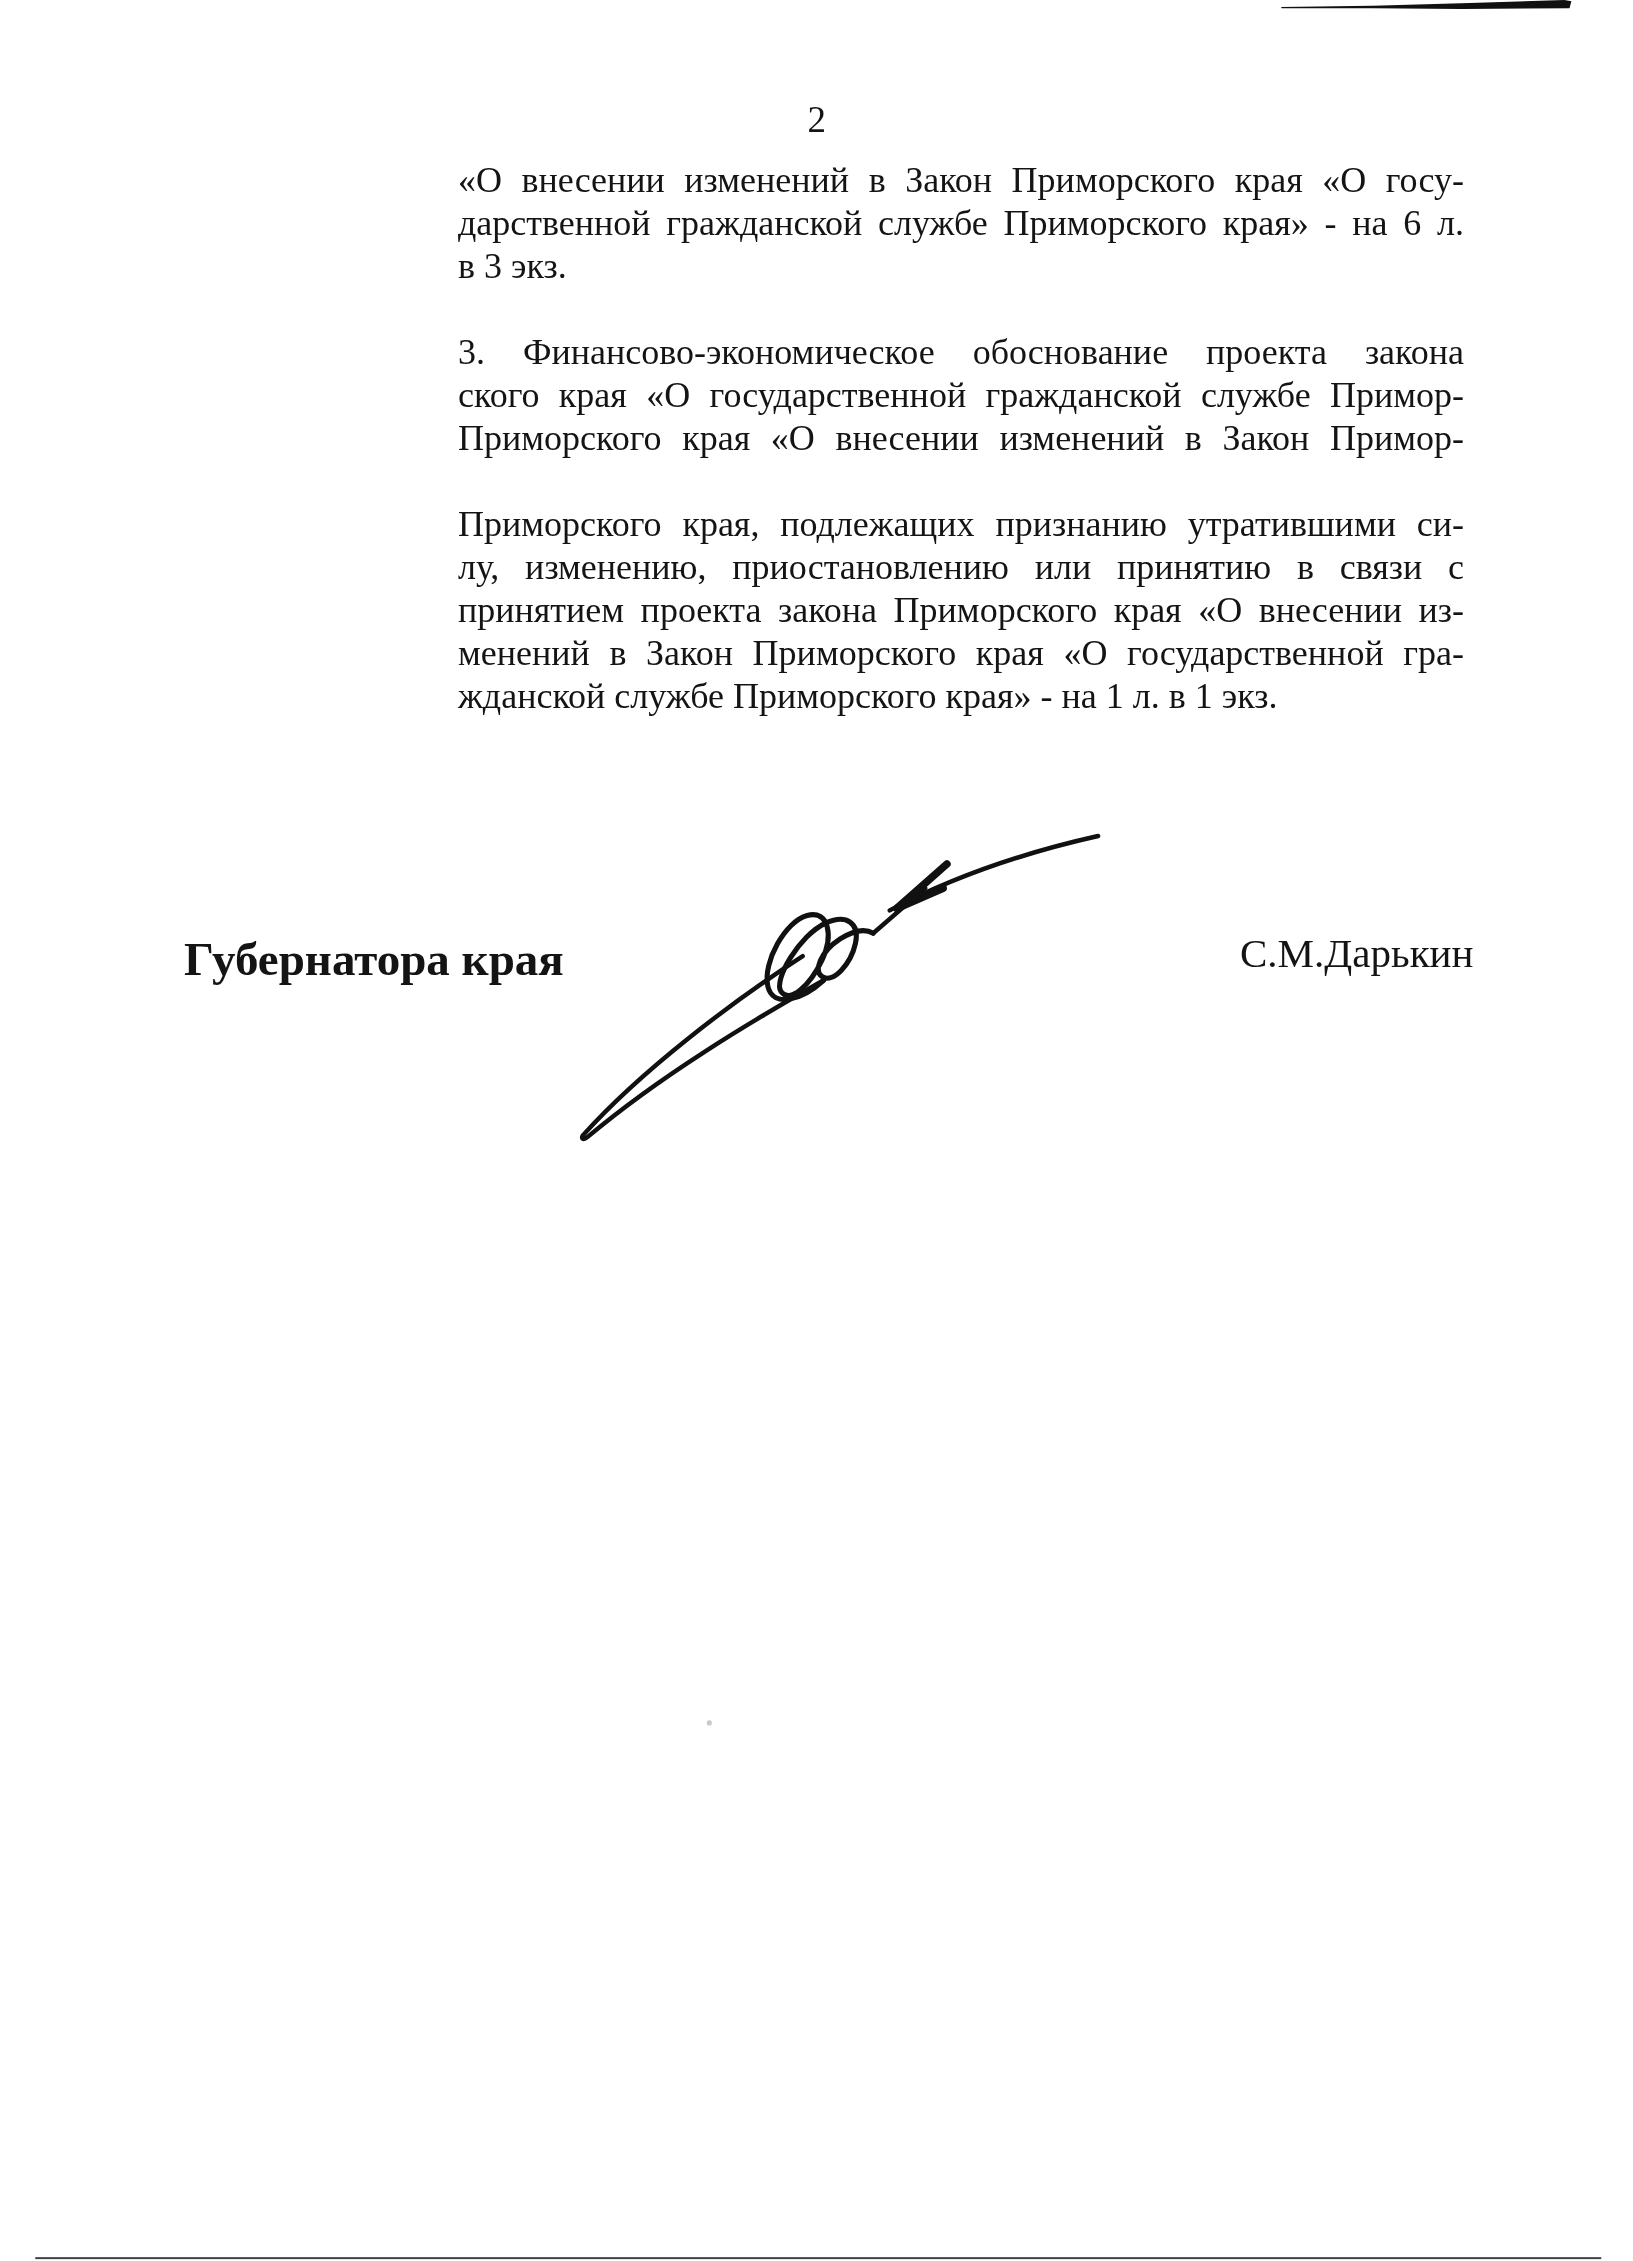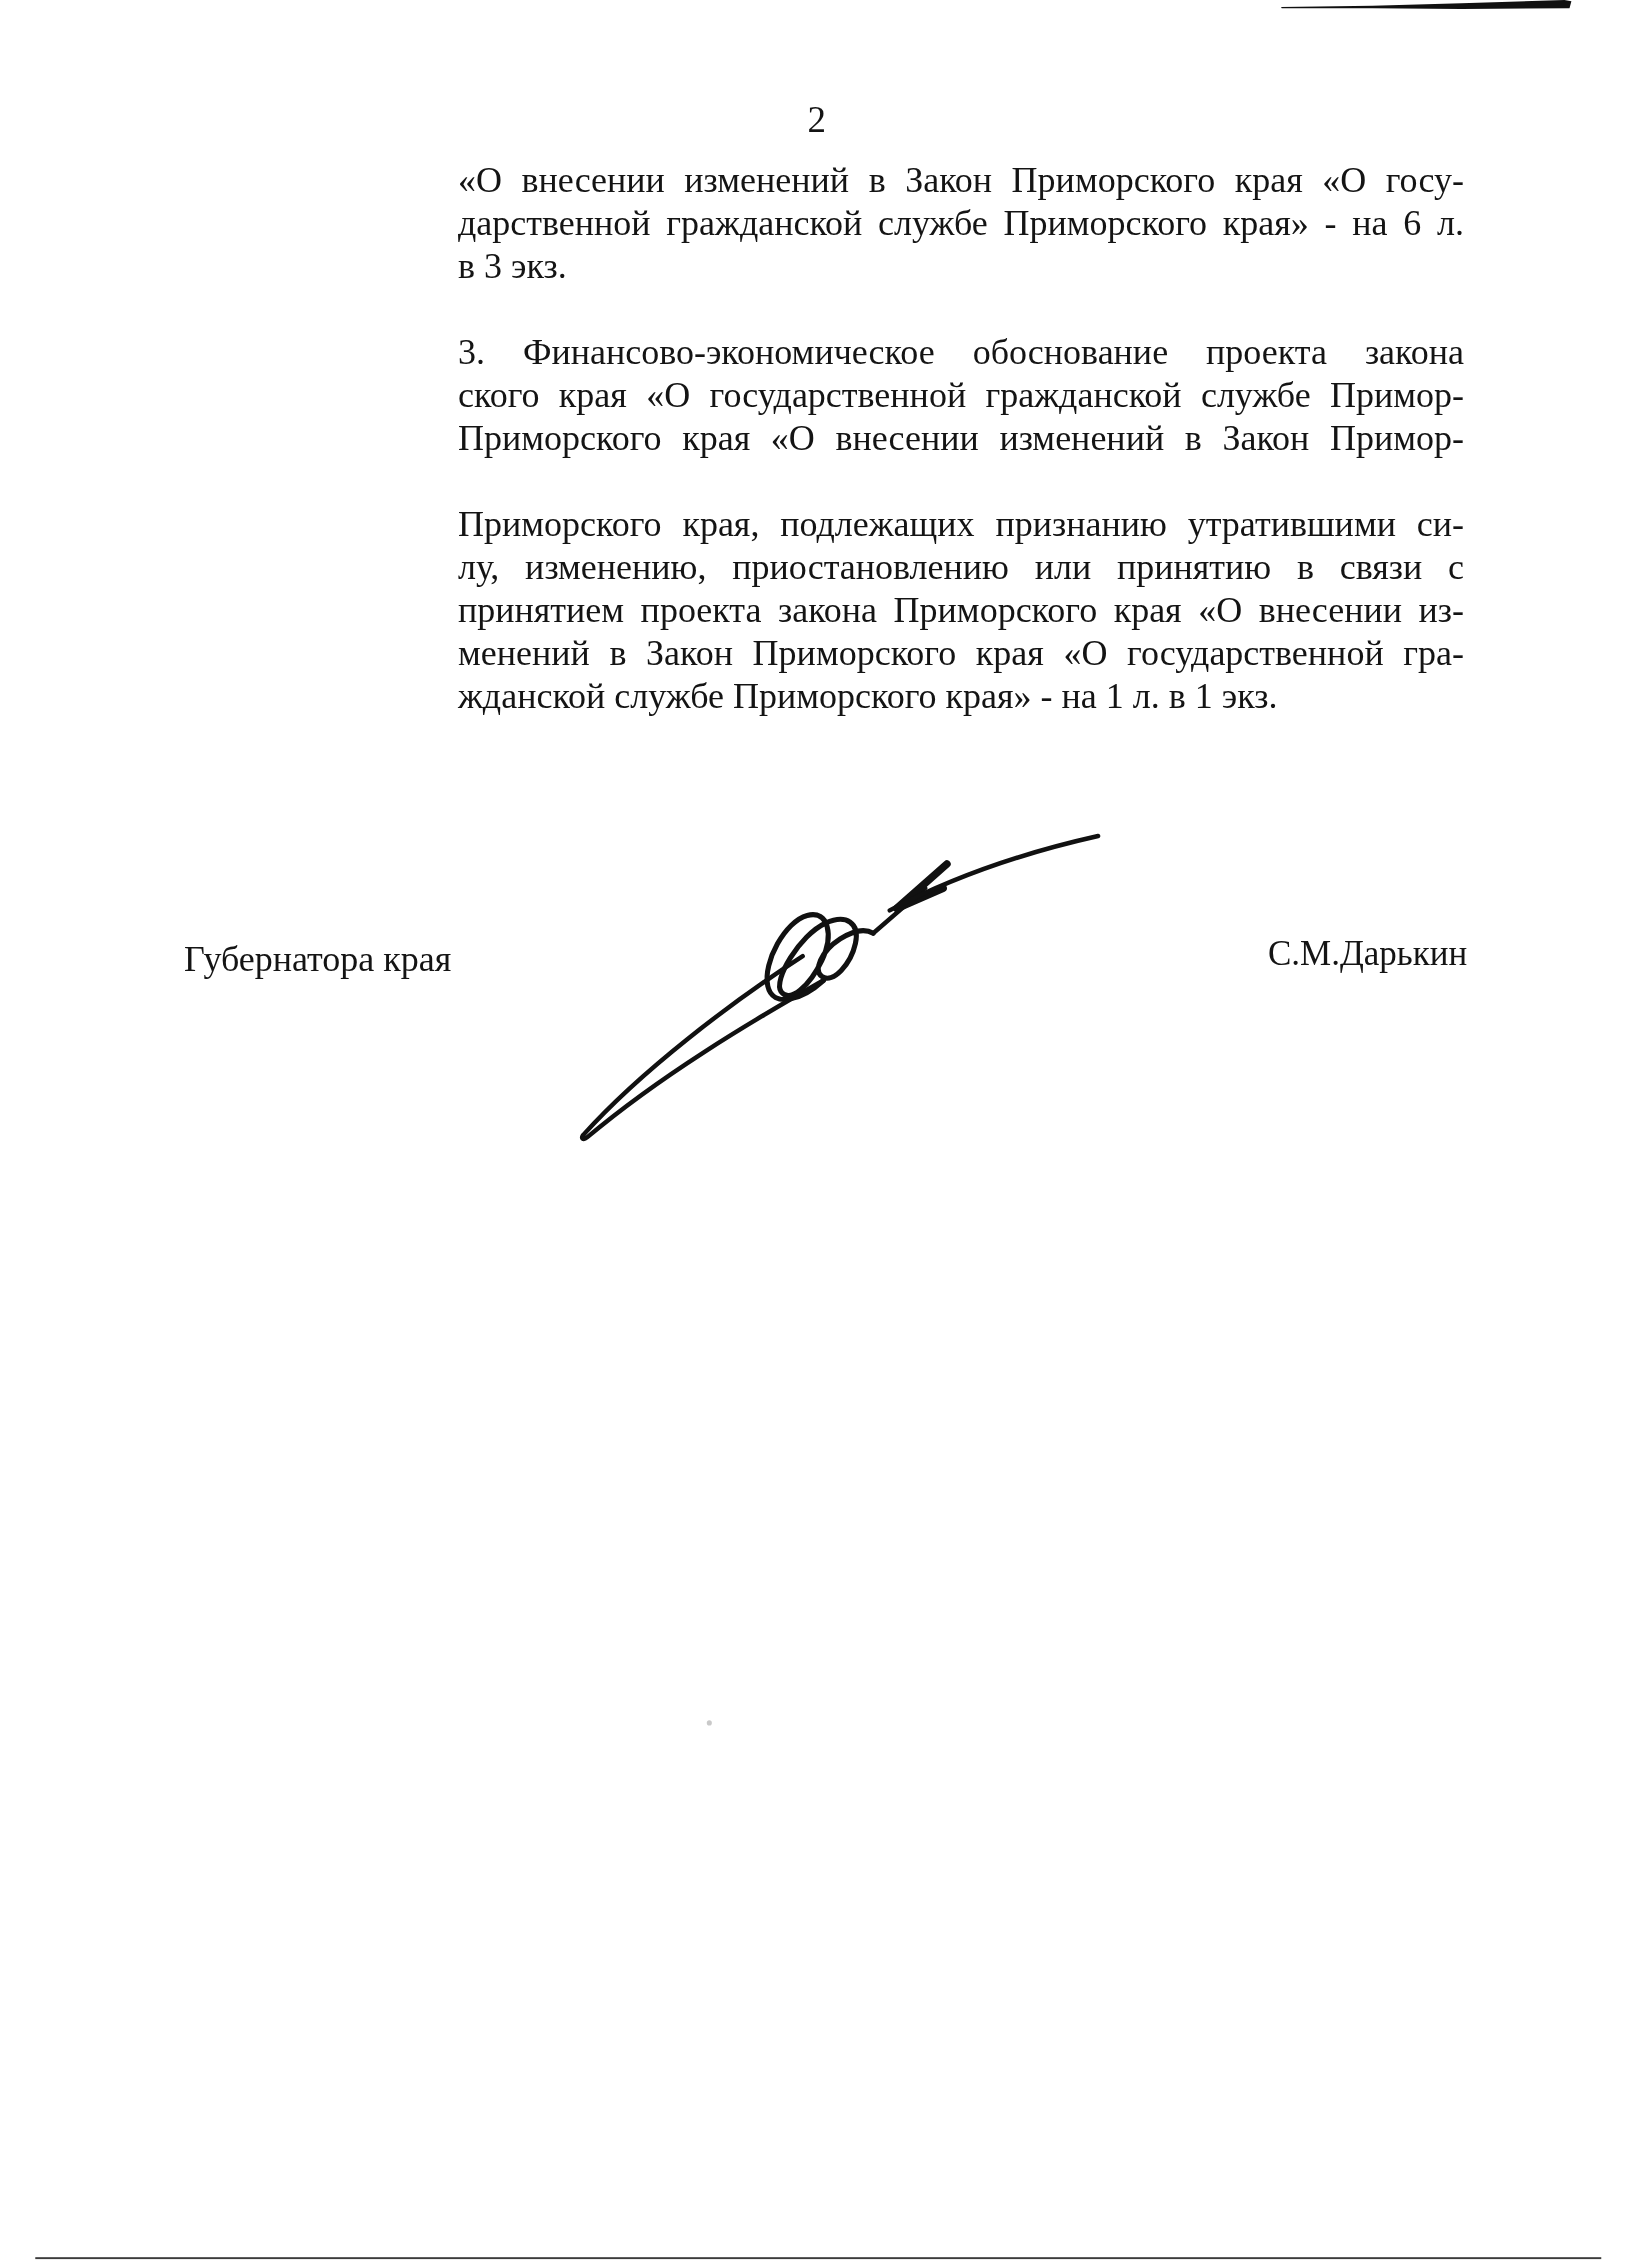--- a/index.html
+++ b/index.html
@@ -47,29 +47,30 @@
     white-space: normal;
     height: 43px;
   }
   .line.last {
     text-align-last: left;
   }
   .sig-row-label {
     position: absolute;
     left: 184px;
     top: 939px;
-    font-size: 36px;
+    font-size: 47px;
     line-height: 41px;
     white-space: nowrap;
+    font-weight: bold;
   }
   .sig-row-name {
     position: absolute;
-    left: 1268px;
+    left: 1240px;
     top: 933px;
-    font-size: 35px;
+    font-size: 41px;
     line-height: 41px;
     white-space: nowrap;
   }
   .overlay-svg {
     position: absolute;
     inset: 0;
     width: 1634px;
     height: 2261px;
     pointer-events: none;
   }

